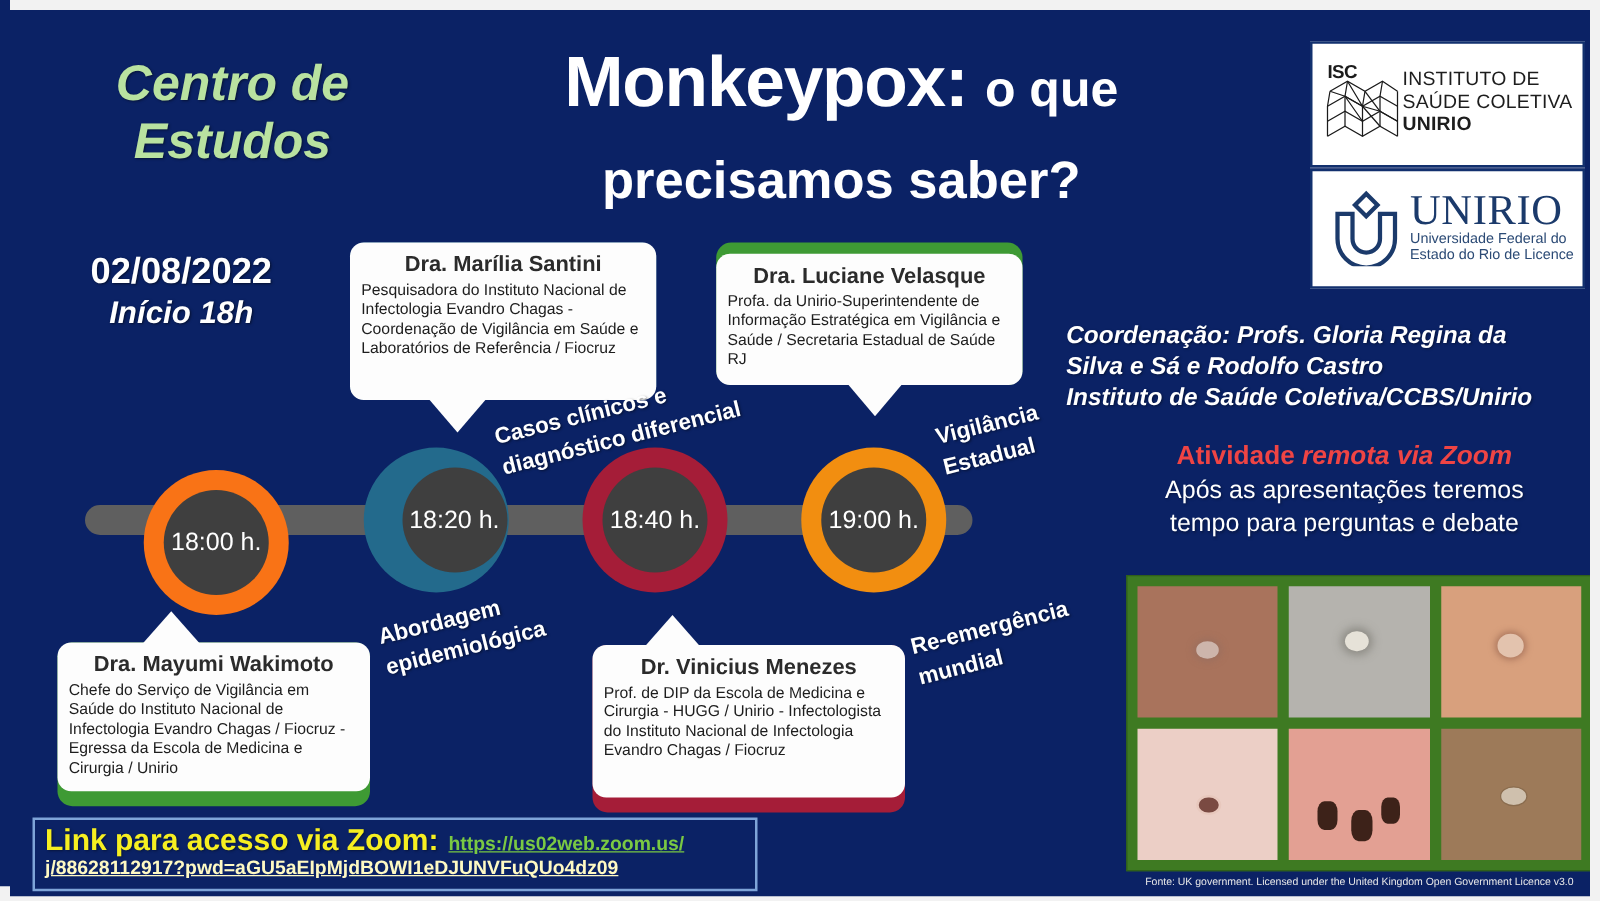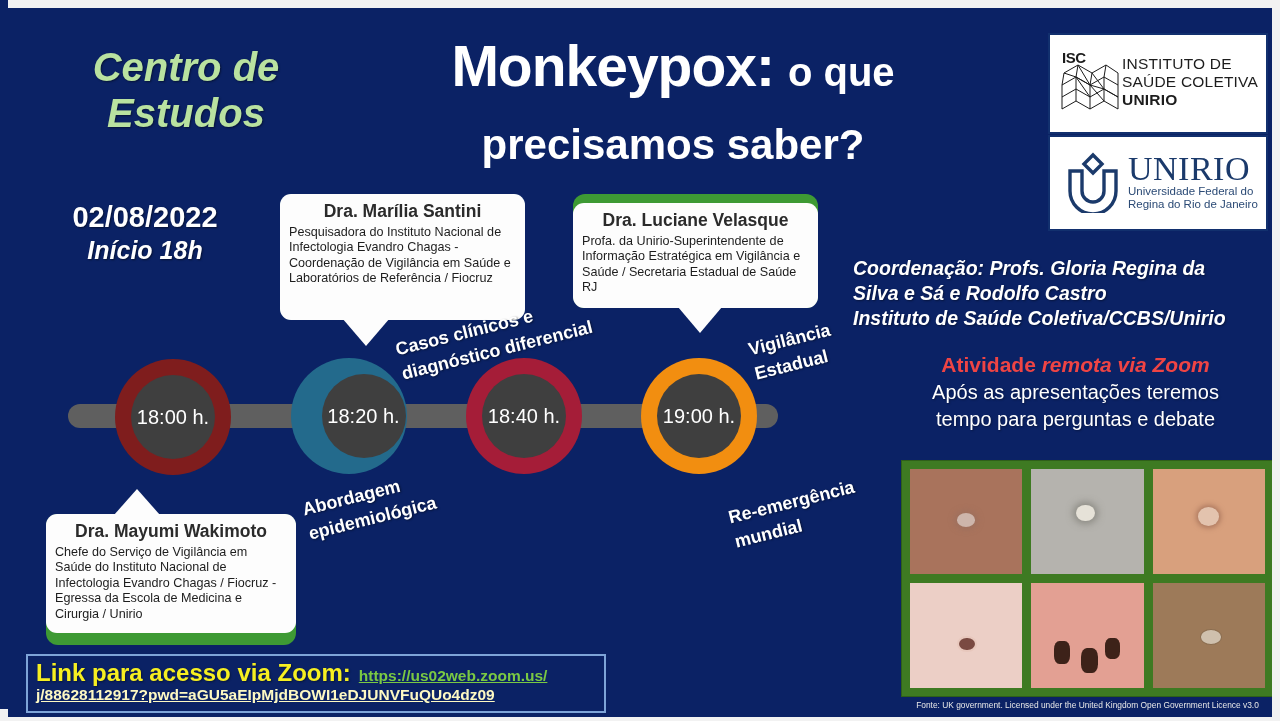--- a/index.html
+++ b/index.html
@@ -74,21 +74,21 @@
   
   .tl-bar{
     position:absolute;left:60px;top:396px;width:710px;height:24px;
     background:#5f5f5f;border-radius:12px;
   }
   .node{position:absolute;border-radius:50%;display:flex;align-items:center;justify-content:center;}
   .node .inner{
     border-radius:50%;background:#3f3f3f;display:flex;align-items:center;justify-content:center;
     color:#ffffff;font-size:20px;white-space:nowrap;
   }
-  #node-1{left:107px;top:351px;width:116px;height:116px;background:#7f1d1d;}
+  #node-1{left:107px;top:368px;width:116px;height:116px;background:#f97316;}
   #node-1 .inner{width:84px;height:84px;}
   #node-2{left:283px;top:350px;width:116px;height:116px;background:#236a8c;}
   #node-2 .inner{width:84px;height:84px;margin-left:29px;}
   #node-3{left:458px;top:350px;width:116px;height:116px;background:#a51d38;}
   #node-3 .inner{width:84px;height:84px;}
   #node-4{left:633px;top:350px;width:116px;height:116px;background:#f28e10;}
   #node-4 .inner{width:84px;height:84px;}
 
   
   .card{position:absolute;border-radius:12px;}
@@ -230,21 +230,21 @@
         <svg width="62" height="62" viewBox="0 0 62 62" aria-hidden="true">
           <g stroke="#1b3a6b" stroke-width="3.4" fill="none" stroke-linejoin="miter">
             <path d="M8 20 L8 40 A23 23 0 0 0 54 40 L54 20 L42 20 L42 40 A11 11 0 0 1 20 40 L20 20 Z"></path>
             <path d="M31 4 L40 13 L31 22 L22 13 Z"></path>
           </g>
         </svg>
       </span>
       <span>
         <div class="unirio-name">UNIRIO</div>
         <div class="unirio-sub">Universidade Federal do</div>
-        <div class="unirio-sub">Regina do Rio de Janeiro</div>
+        <div class="unirio-sub">Estado do Rio de Licence</div>
       </span>
     </div>
   </div>
 
   <div class="coord">
     <div>Coordenação: Profs. Gloria Regina da</div>
     <div>Silva e Sá e Rodolfo Castro</div>
     <div>Instituto de Saúde Coletiva/CCBS/Unirio</div>
   </div>
 
@@ -286,20 +286,27 @@
   </div>
 
   <div class="card" id="card-luciane">
     <div class="sheet">
       <div class="cname">Dra. Luciane Velasque</div>
       <div class="cdesc">Profa. da Unirio-Superintendente de Informação Estratégica em Vigilância e Saúde / Secretaria Estadual de Saúde RJ</div>
     </div>
     <div class="tail"></div>
   </div>
 
+  <div class="card" id="card-vinicius">
+    <div class="tail"></div>
+    <div class="sheet">
+      <div class="cname">Dr. Vinicius Menezes</div>
+      <div class="cdesc">Prof. de DIP da Escola de Medicina e Cirurgia - HUGG / Unirio - Infectologista do Instituto Nacional de Infectologia Evandro Chagas / Fiocruz</div>
+    </div>
+  </div>
 
   <div class="topic" id="topic-1">
     <div>Abordagem</div>
     <div>epidemiológica</div>
   </div>
   <div class="topic" id="topic-2">
     <div>Casos clínicos e</div>
     <div>diagnóstico diferencial</div>
   </div>
   <div class="topic" id="topic-3">

